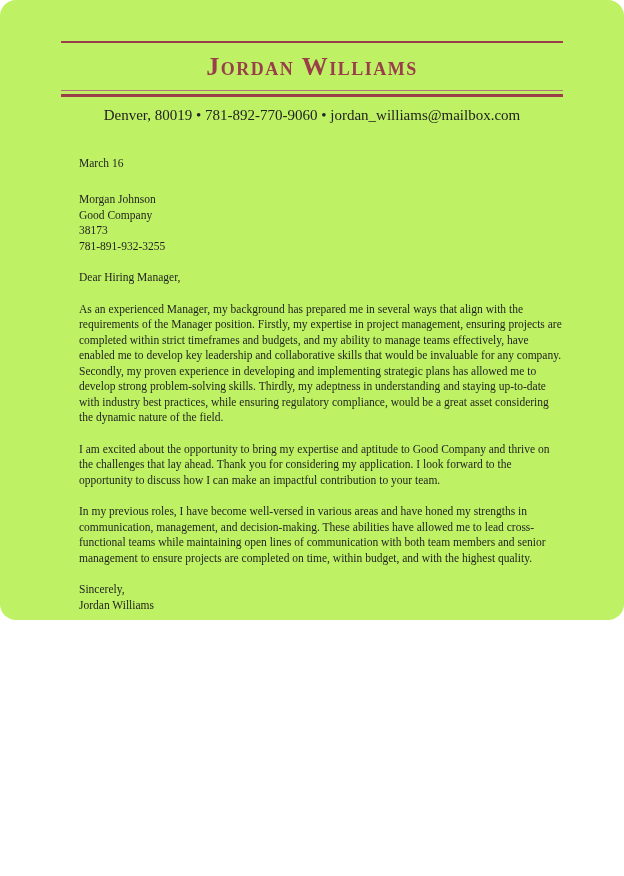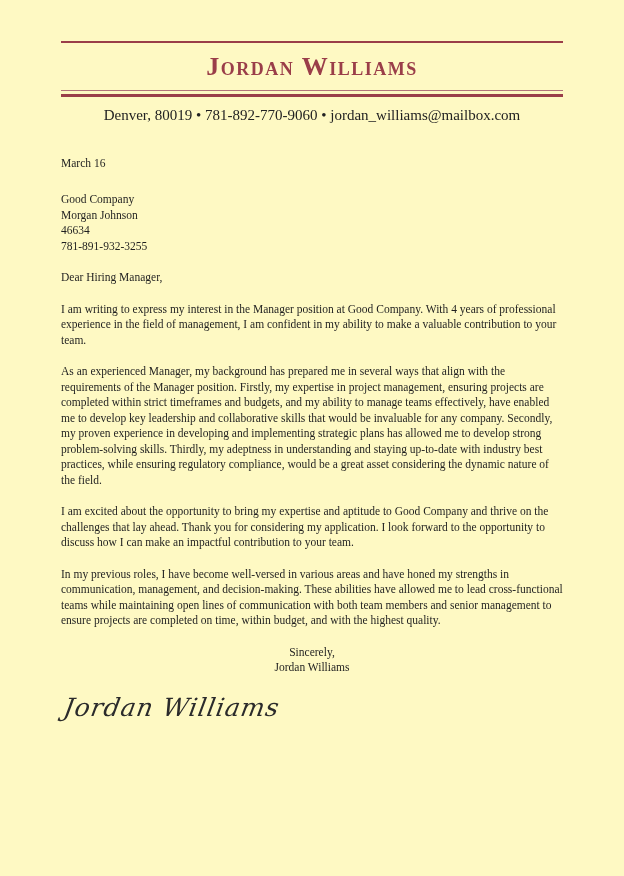--- a/index.html
+++ b/index.html
@@ -5,27 +5,28 @@
   :root {
     --accent: #9a3e49;
     --accent-light: #b2737b;
     --ink: #1f1f1f;
   }
   * { box-sizing: border-box; }
   html, body { margin: 0; padding: 0; background: #ffffff; }
   .page {
     position: relative;
     width: 624px;
-    height: 876px;
-    background: #fef9c3;
+    height: 620px;
+    background: #bef264;
     font-family: "Liberation Serif", "DejaVu Serif", serif;
     color: var(--ink);
     font-size: 11.5px;
     line-height: 15.5px;
     overflow: hidden;
+    border-radius: 16px;
   }
   .inner { padding: 41px 61px 0 61px; }
 
   
   .rule-top { border-top: 2px solid var(--accent); }
   .lh-name {
     margin: 9px 0 8px 0;
     text-align: center;
     font-variant: small-caps;
     font-weight: 700;
@@ -37,27 +38,27 @@
   .rule-thin  { border-top: 1.5px solid var(--accent-light); margin-bottom: 3px; }
   .rule-thick { border-top: 3px solid var(--accent); }
   .contact {
     text-align: center;
     margin-top: 11px;
     font-size: 15px;
     color: #222222;
   }
 
   
-  .letter-body { margin-top: 32px; }
+  .letter-body { margin-top: 32px; margin-left: 18px; }
   .letter-body p, .block { margin: 0 0 16px 0; }
   .date-line { margin-bottom: 21px !important; }
   .subject-line { margin-bottom: 18px !important; }
   .block div { line-height: 15.5px; }
 
-  .closing-block { margin-bottom: 0; text-align: center; }
+  .closing-block { margin-bottom: 0; }
 
   .signature {
     margin-top: 16px;
     font-family: "DejaVu Serif", serif;
     font-style: italic;
     font-size: 25px;
     line-height: 32px;
     letter-spacing: 1px;
     color: #2b2b2b;
     transform: skewX(-10deg);
@@ -76,30 +77,29 @@
       <div class="rule-thin"></div>
       <div class="rule-thick"></div>
       <div class="contact">Denver, 80019 • 781-892-770-9060 • jordan_williams@mailbox.com</div>
     </header>
 
     <main class="letter-body">
 
       <p class="date-line">March 16</p>
 
       <div class="block">
+        <div>Morgan Johnson</div>
         <div>Good Company</div>
-        <div>Morgan Johnson</div>
-        <div>46634</div>
+        <div>38173</div>
         <div>781-891-932-3255</div>
       </div>
 
 
       <p>Dear Hiring Manager,</p>
 
-      <p>I am writing to express my interest in the Manager position at Good Company. With 4 years of professional experience in the field of management, I am confident in my ability to make a valuable contribution to your team.</p>
       <p>As an experienced Manager, my background has prepared me in several ways that align with the requirements of the Manager position. Firstly, my expertise in project management, ensuring projects are completed within strict timeframes and budgets, and my ability to manage teams effectively, have enabled me to develop key leadership and collaborative skills that would be invaluable for any company. Secondly, my proven experience in developing and implementing strategic plans has allowed me to develop strong problem-solving skills. Thirdly, my adeptness in understanding and staying up-to-date with industry best practices, while ensuring regulatory compliance, would be a great asset considering the dynamic nature of the field.</p>
       <p>I am excited about the opportunity to bring my expertise and aptitude to Good Company and thrive on the challenges that lay ahead. Thank you for considering my application. I look forward to the opportunity to discuss how I can make an impactful contribution to your team.</p>
       <p>In my previous roles, I have become well-versed in various areas and have honed my strengths in communication, management, and decision-making. These abilities have allowed me to lead cross-functional teams while maintaining open lines of communication with both team members and senior management to ensure projects are completed on time, within budget, and with the highest quality.</p>
 
       <div class="block closing-block">
         <div>Sincerely,</div>
         <div>Jordan Williams</div>
       </div>
 
       <div class="signature">Jordan Williams</div>

